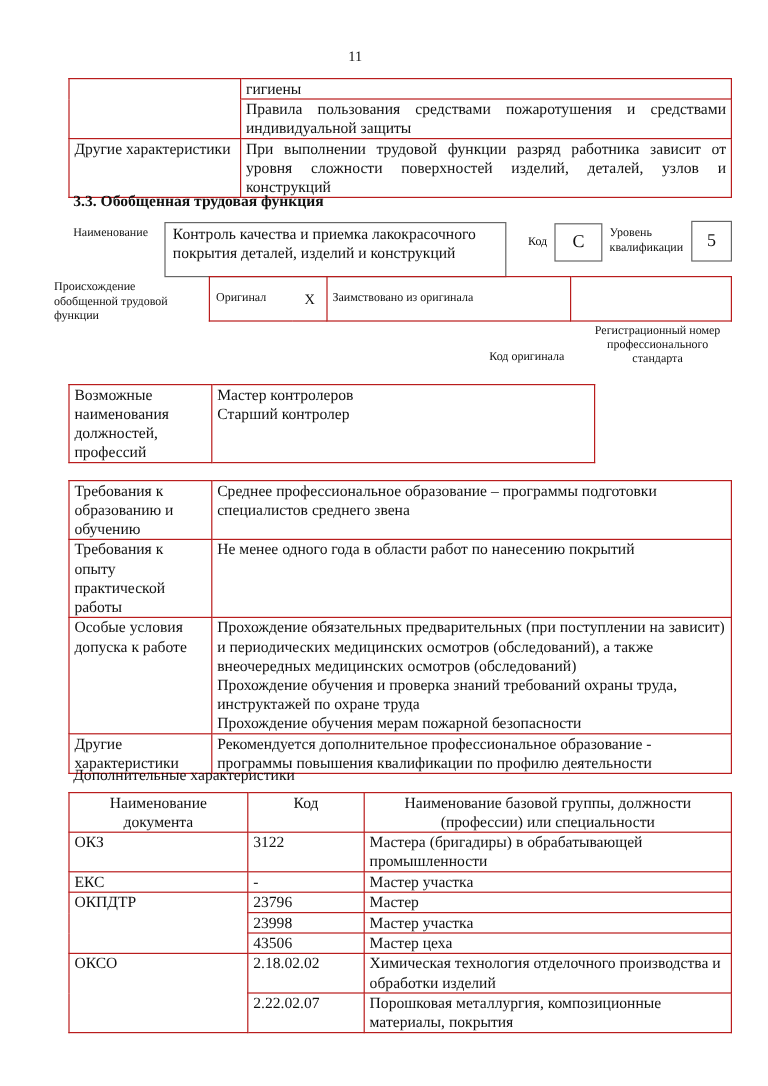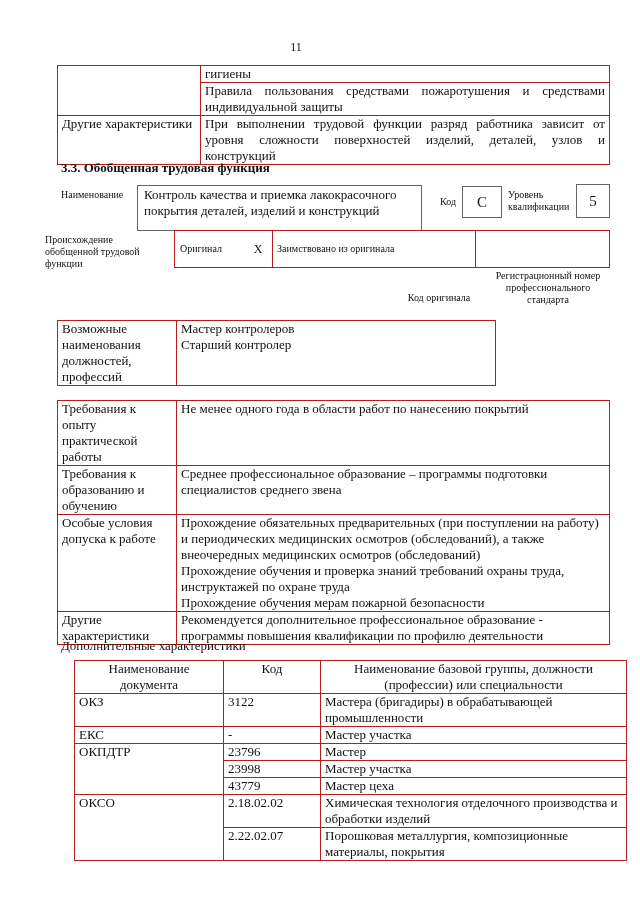--- a/index.html
+++ b/index.html
@@ -13,21 +13,21 @@
   .section-title { left:61px; top:160px; font-size:13px; font-weight:bold; }
   .lbl-small { font-size:10px; line-height:12px; }
   .box { border:1px solid #666; }
   .name-box { left:137px; top:185px; width:285px; height:46px; font-size:13px; line-height:16px; padding:1px 6px; box-sizing:border-box; }
   .code-box { left:462px; top:186px; width:38px; height:30px; font-size:15px; text-align:center; line-height:30px; }
   .level-box { left:576px; top:184px; width:32px; height:32px; font-size:15px; text-align:center; line-height:32px; }
   .origin-table { left:174px; top:230px; width:436px; font-size:10px; }
   .origin-table td { height:36px; vertical-align:middle; line-height:12px; }
   .t2 { left:57px; top:320px; width:439px; font-size:13px; }
   .t3 { left:57px; top:400px; width:553px; font-size:13px; }
-  .t4 { left:74px; top:660px; width:553px; font-size:13px; }
+  .t4 { left:57px; top:660px; width:553px; font-size:13px; }
   .t4 td.c { text-align:center; }
 </style>
 </head>
 <body>
 
 <div class="abs pnum">11</div>
 
 <table class="abs cont-table">
   <tbody>
       <tr>
@@ -75,32 +75,32 @@
     <td>
       <div>Мастер контролеров</div>
       <div>Старший контролер</div>
     </td>
   </tr>
 </tbody>
   </table>
 
 <table class="abs t3">
   <tbody>
-      <tr style="height:62px;">
+      <tr style="height:48px;">
+    <td style="width:110px;">Требования к образованию и обучению</td>
+    <td>Среднее профессиональное образование – программы подготовки специалистов среднего звена</td>
+  </tr>
+  <tr style="height:62px;">
     <td>Требования к опыту практической работы</td>
     <td>Не менее одного года в области работ по нанесению покрытий</td>
-  </tr>
-  <tr style="height:48px;">
-    <td style="width:110px;">Требования к образованию и обучению</td>
-    <td>Среднее профессиональное образование – программы подготовки специалистов среднего звена</td>
   </tr>
   <tr style="height:94px;">
     <td>Особые условия допуска к работе</td>
     <td>
-      <div>Прохождение обязательных предварительных (при поступлении на работу) и периодических медицинских осмотров (обследований), а также внеочередных медицинских осмотров (обследований)</div>
+      <div>Прохождение обязательных предварительных (при поступлении на зависит) и периодических медицинских осмотров (обследований), а также внеочередных медицинских осмотров (обследований)</div>
       <div>Прохождение обучения и проверка знаний требований охраны труда, инструктажей по охране труда</div>
       <div>Прохождение обучения мерам пожарной безопасности</div>
     </td>
   </tr>
   <tr style="height:32px;">
     <td>Другие характеристики</td>
     <td>Рекомендуется дополнительное профессиональное образование - программы повышения квалификации по профилю деятельности</td>
   </tr>
 </tbody>
   </table>
@@ -127,21 +127,21 @@
   <tr>
     <td rowspan="3">ОКПДТР</td>
     <td>23796</td>
     <td>Мастер</td>
   </tr>
   <tr>
     <td>23998</td>
     <td>Мастер участка</td>
   </tr>
   <tr>
-    <td>43779</td>
+    <td>43506</td>
     <td>Мастер цеха</td>
   </tr>
   <tr>
     <td rowspan="2">ОКСО</td>
     <td>2.18.02.02</td>
     <td>Химическая технология отделочного производства и обработки изделий</td>
   </tr>
   <tr>
     <td>2.22.02.07</td>
     <td>Порошковая металлургия, композиционные материалы, покрытия</td>

